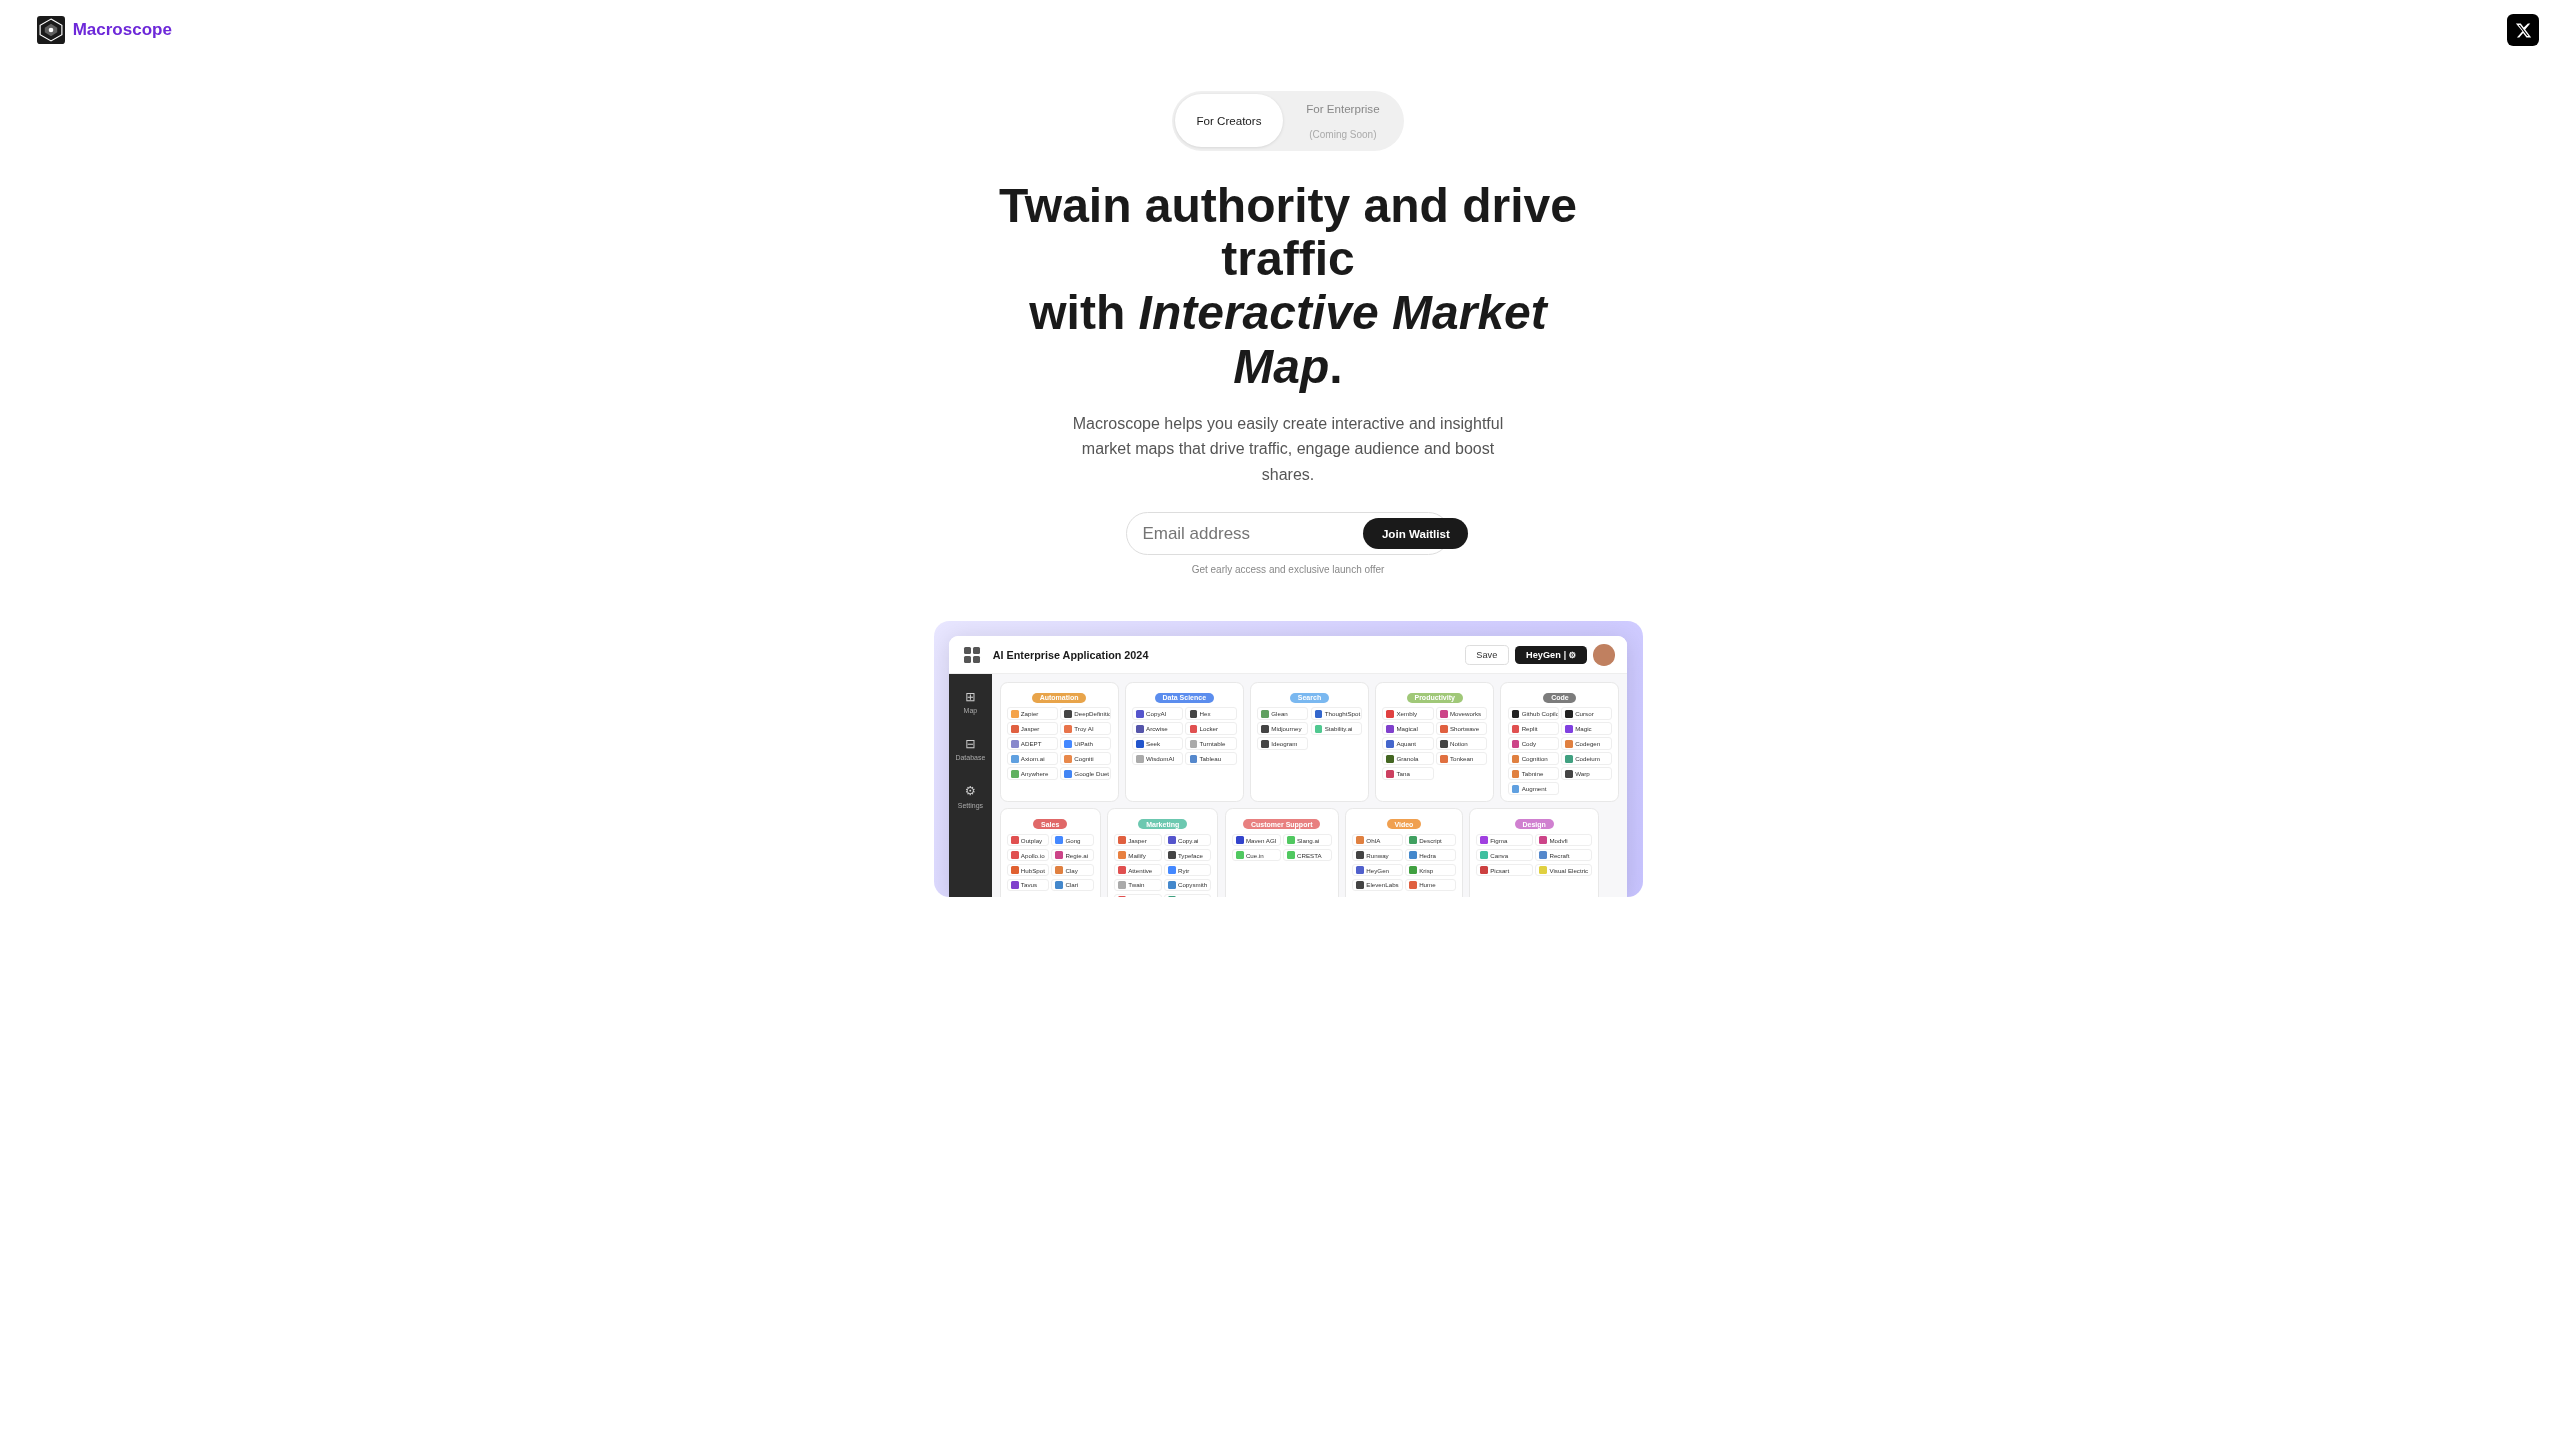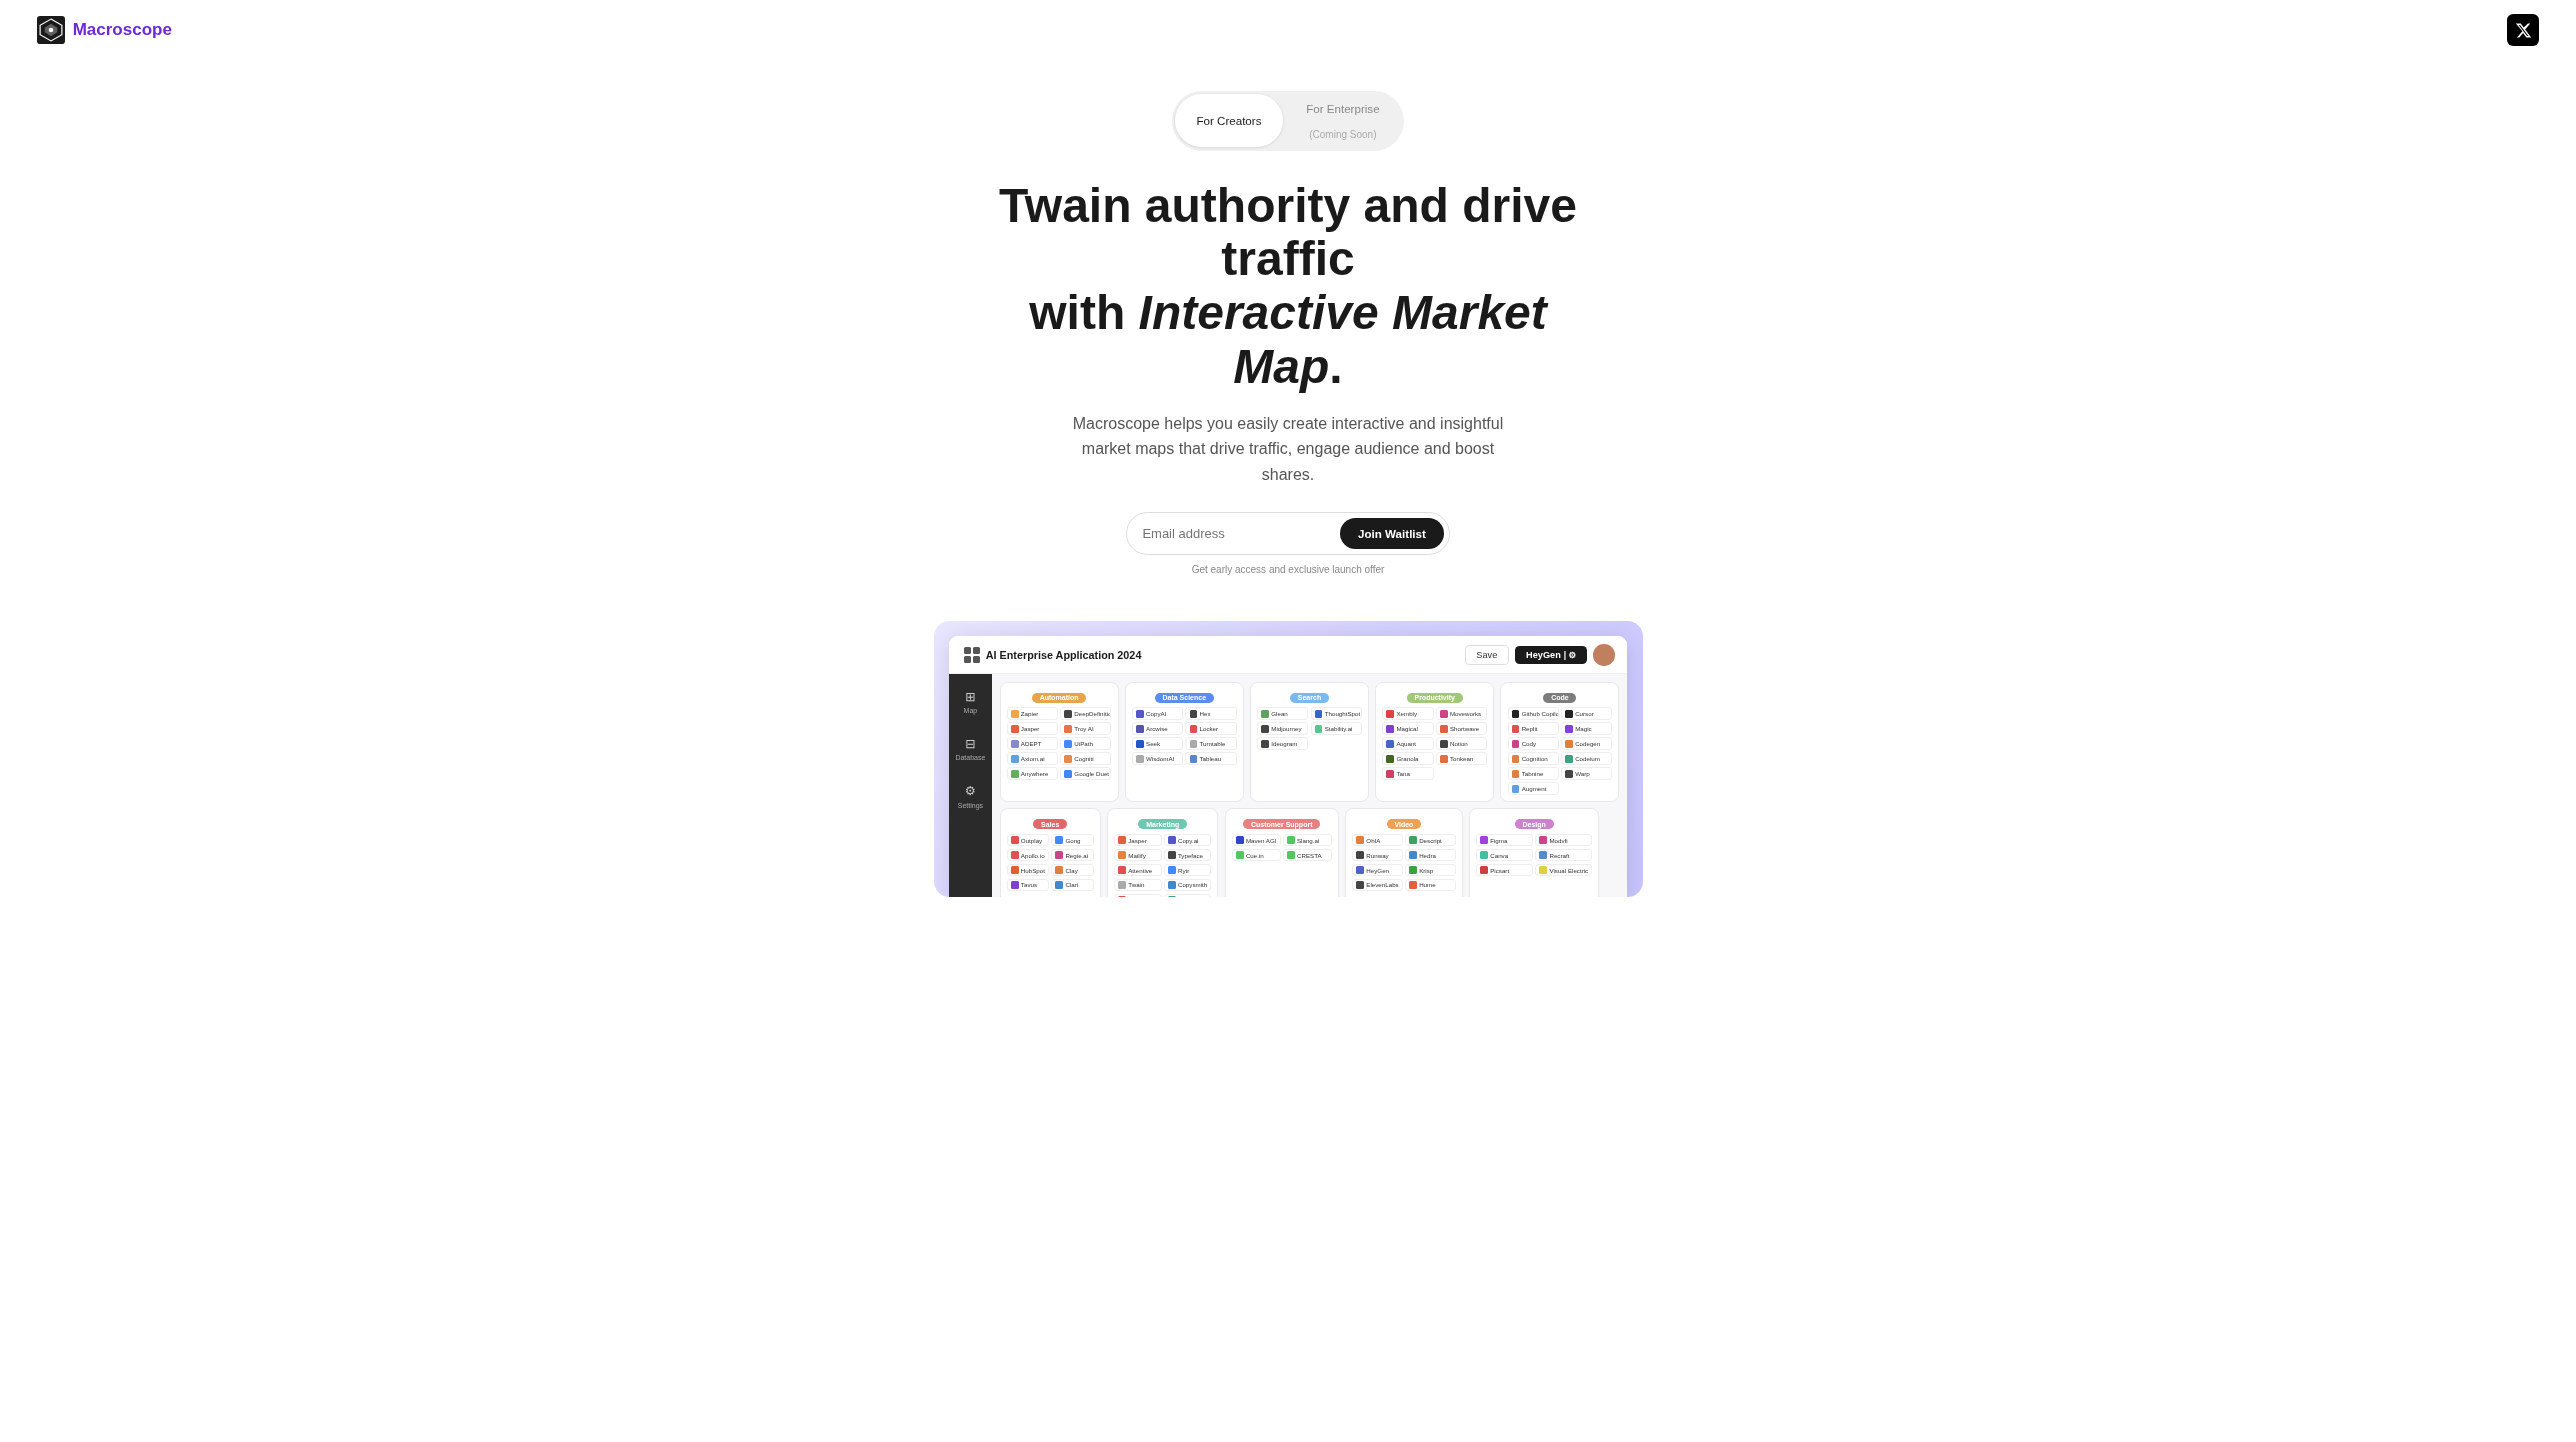--- a/index.html
+++ b/index.html
@@ -123,21 +123,21 @@
       border: 1.2px solid #ddd;
       border-radius: 77px;
       padding: 4.6px 4.6px 4.6px 15.4px;
       width: 324px;
       margin-bottom: 9.2px;
     }
     .email-input {
       flex: 1;
       border: none;
       outline: none;
-      font-size: 13px;
+      font-size: 17px;
       color: #888;
       background: transparent;
     }
     .join-btn {
       background: #1a1a1a;
       color: #fff;
       border: none;
       border-radius: 77px;
       padding: 9.2px 18.5px;
       font-size: 11.6px;
@@ -174,21 +174,21 @@
       display: flex;
       align-items: center;
       justify-content: space-between;
       padding: 7.7px 12.3px;
       background: #fff;
       border-bottom: 0.8px solid #eee;
     }
     .app-topbar-left {
       display: flex;
       align-items: center;
-      gap: 3px;
+      gap: 10px;
       text-align: center;
     }
     .grid-icon {
       width: 21.6px;
       height: 21.6px;
       display: grid;
       grid-template-columns: 1fr 1fr;
       gap: 2.3px;
       padding: 3.1px;
     }

